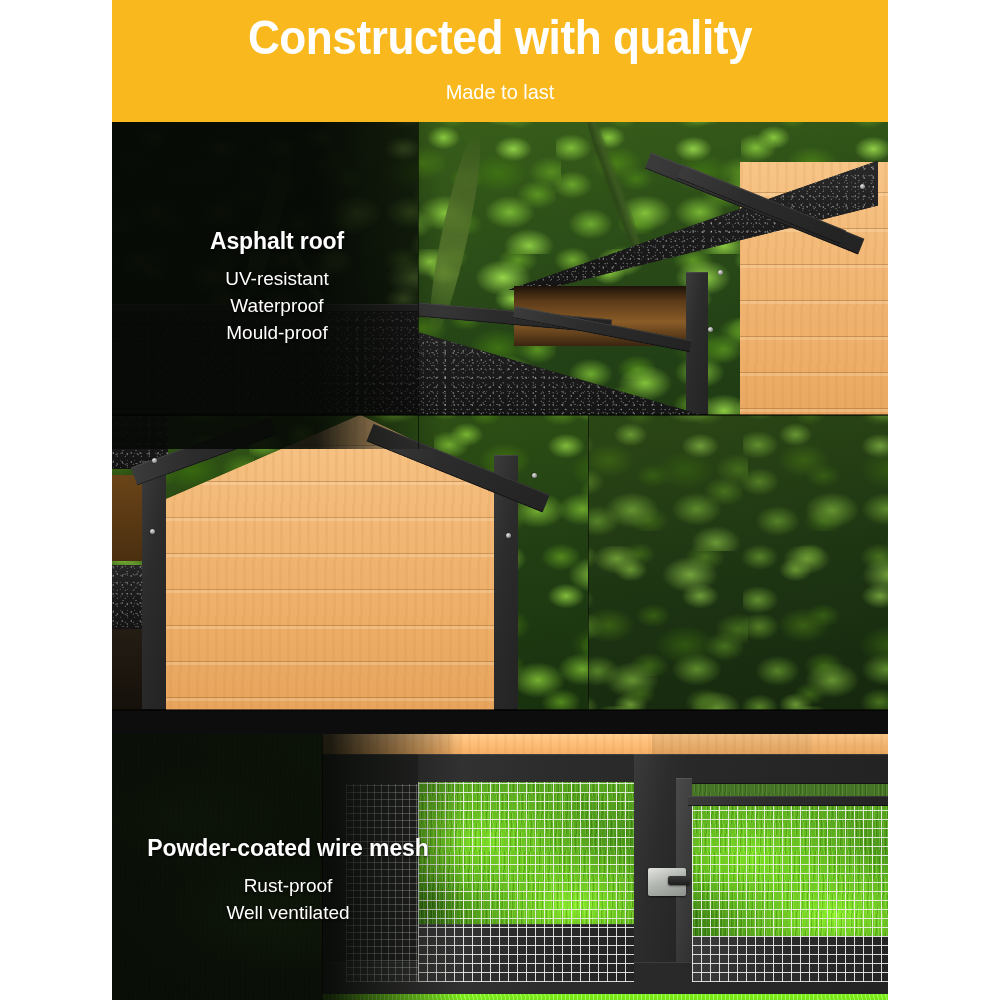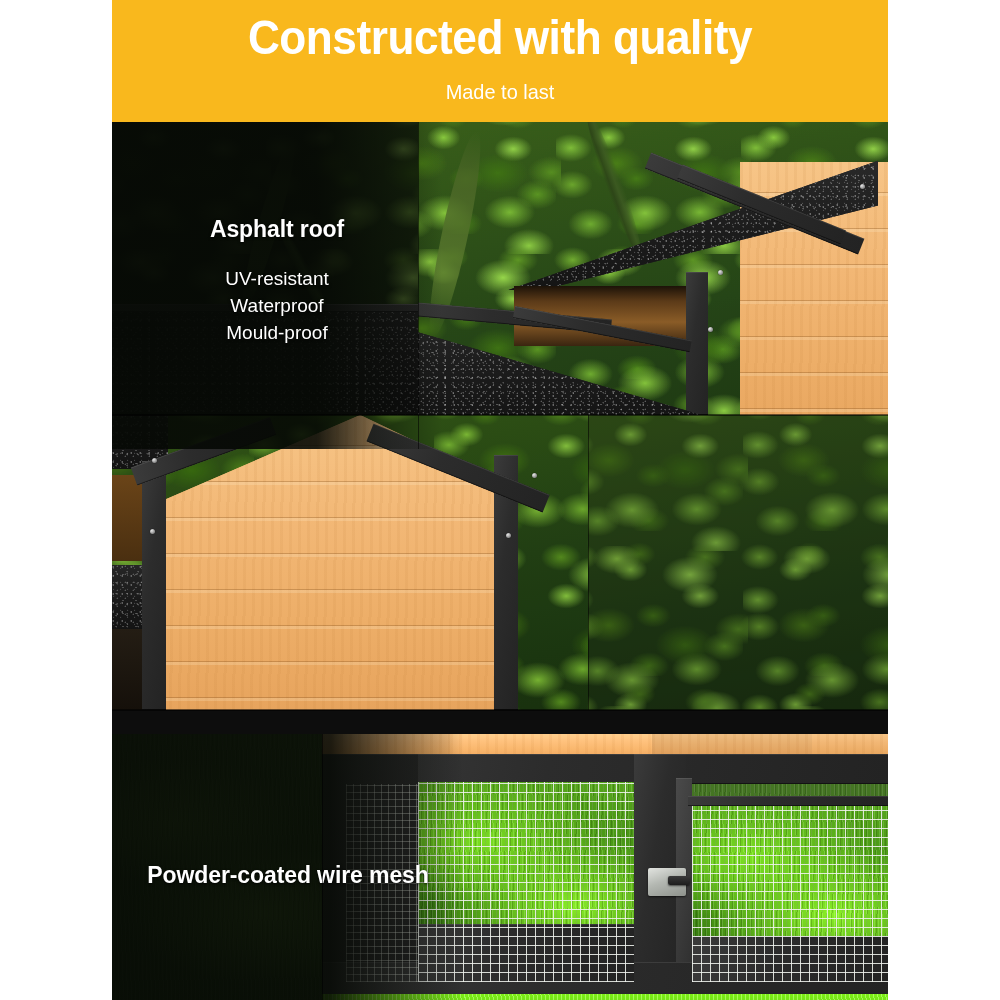--- a/index.html
+++ b/index.html
@@ -217,21 +217,21 @@
   }
   .feature-title {
     font-size: 23px;
     font-weight: bold;
     line-height: 30px;
     letter-spacing: -0.1px;
     margin: 0 0 9px 0;
     text-shadow: 0 1px 3px rgba(0,0,0,.85);
     white-space: nowrap;
   }
-  .feature-list { margin: 12px; padding: 0; list-style: none; }
+  .feature-list { margin: 0; padding: 0; list-style: none; }
   .feature-list li {
     font-size: 19px;
     line-height: 27px;
     font-weight: normal;
     text-shadow: 0 1px 3px rgba(0,0,0,.85);
     white-space: nowrap;
   }
 
   .seam {
     position: absolute;
@@ -380,20 +380,24 @@
           <div class="latch" style="left:346px; top:142px; width:22px; height:9px; background:linear-gradient(180deg,#3a3a3a,#1d1d1d);"></div>
 
           <div class="grass" style="top:auto; bottom:0; height:30px; filter:brightness(1.25) saturate(1.3);
                background-image:repeating-linear-gradient(86deg, rgba(255,255,255,.22) 0 1px, rgba(0,0,0,0) 1px 4px),
                                  linear-gradient(180deg,#72b833 0%,#4e8a24 100%);"></div>
         </div>
       </div>
 
       <div class="panel scrim-left" style="left:0; width:352px;">
         <div class="feature-title">Powder-coated wire mesh</div>
+        <ul class="feature-list">
+          <li>Rust-proof</li>
+          <li>Well ventilated</li>
+        </ul>
       </div>
       <div class="seam" style="left:210px; top:0; width:1px; height:100%;"></div>
     </div>
 
     <div class="seam" style="left:0; top:292px; width:100%; height:2px;"></div>
     <div class="seam" style="left:0; top:587px; width:100%; height:2px;"></div>
   </div>
 
 </div>
 

